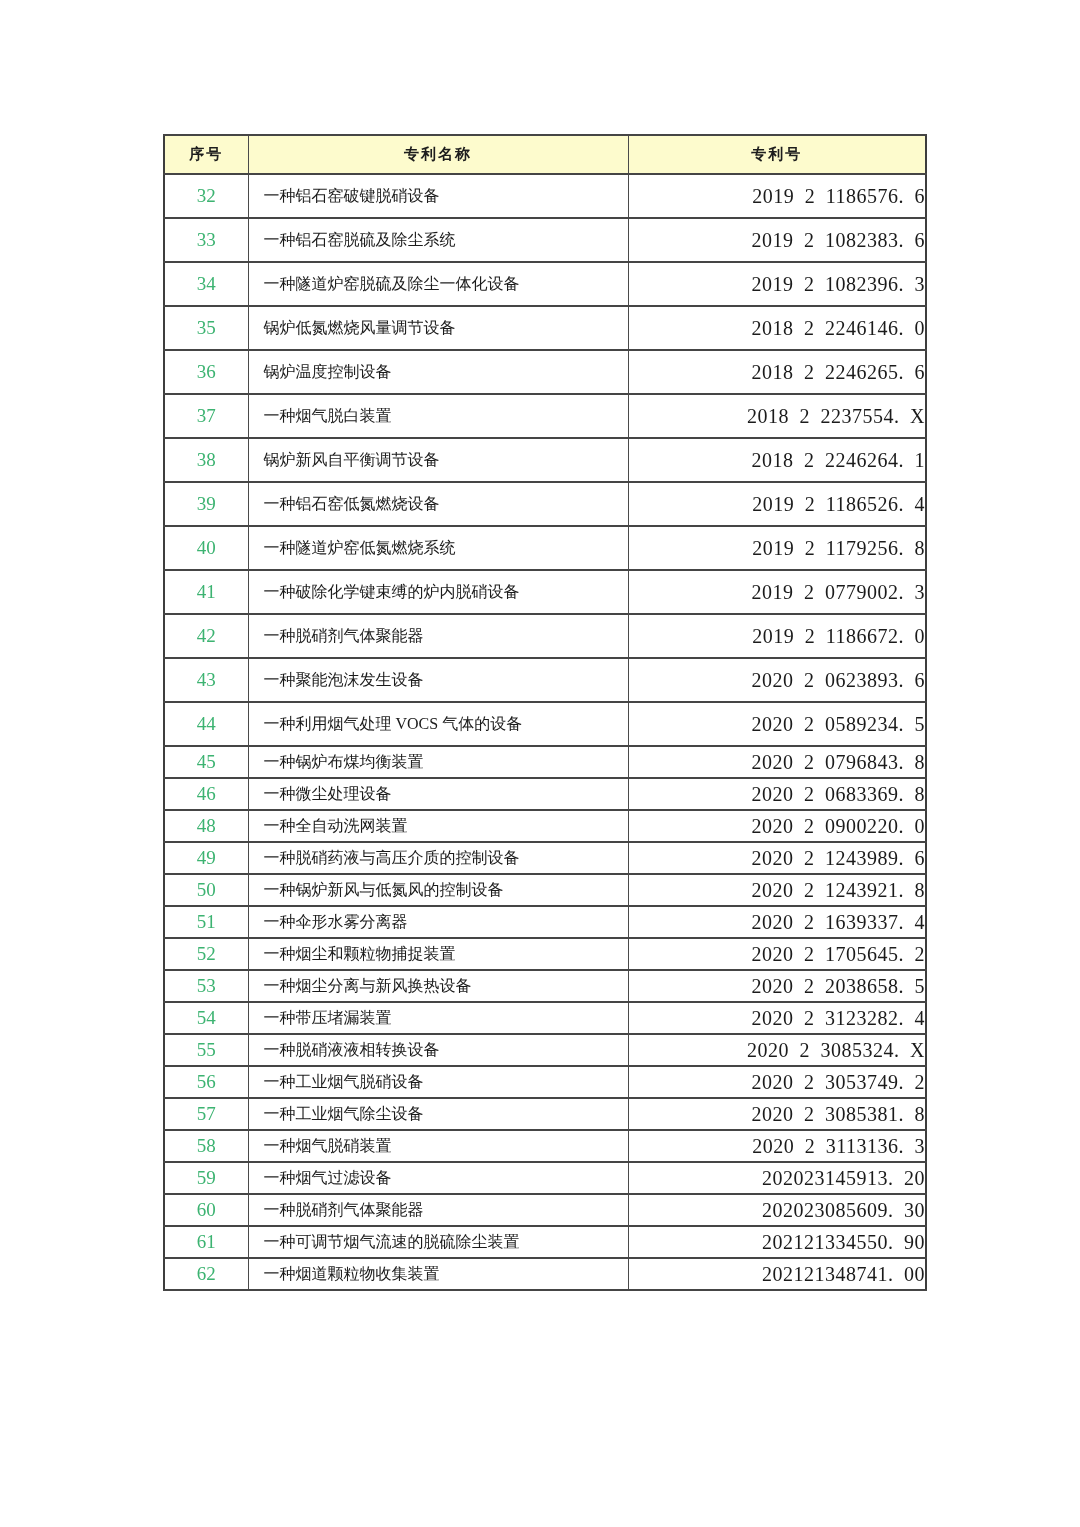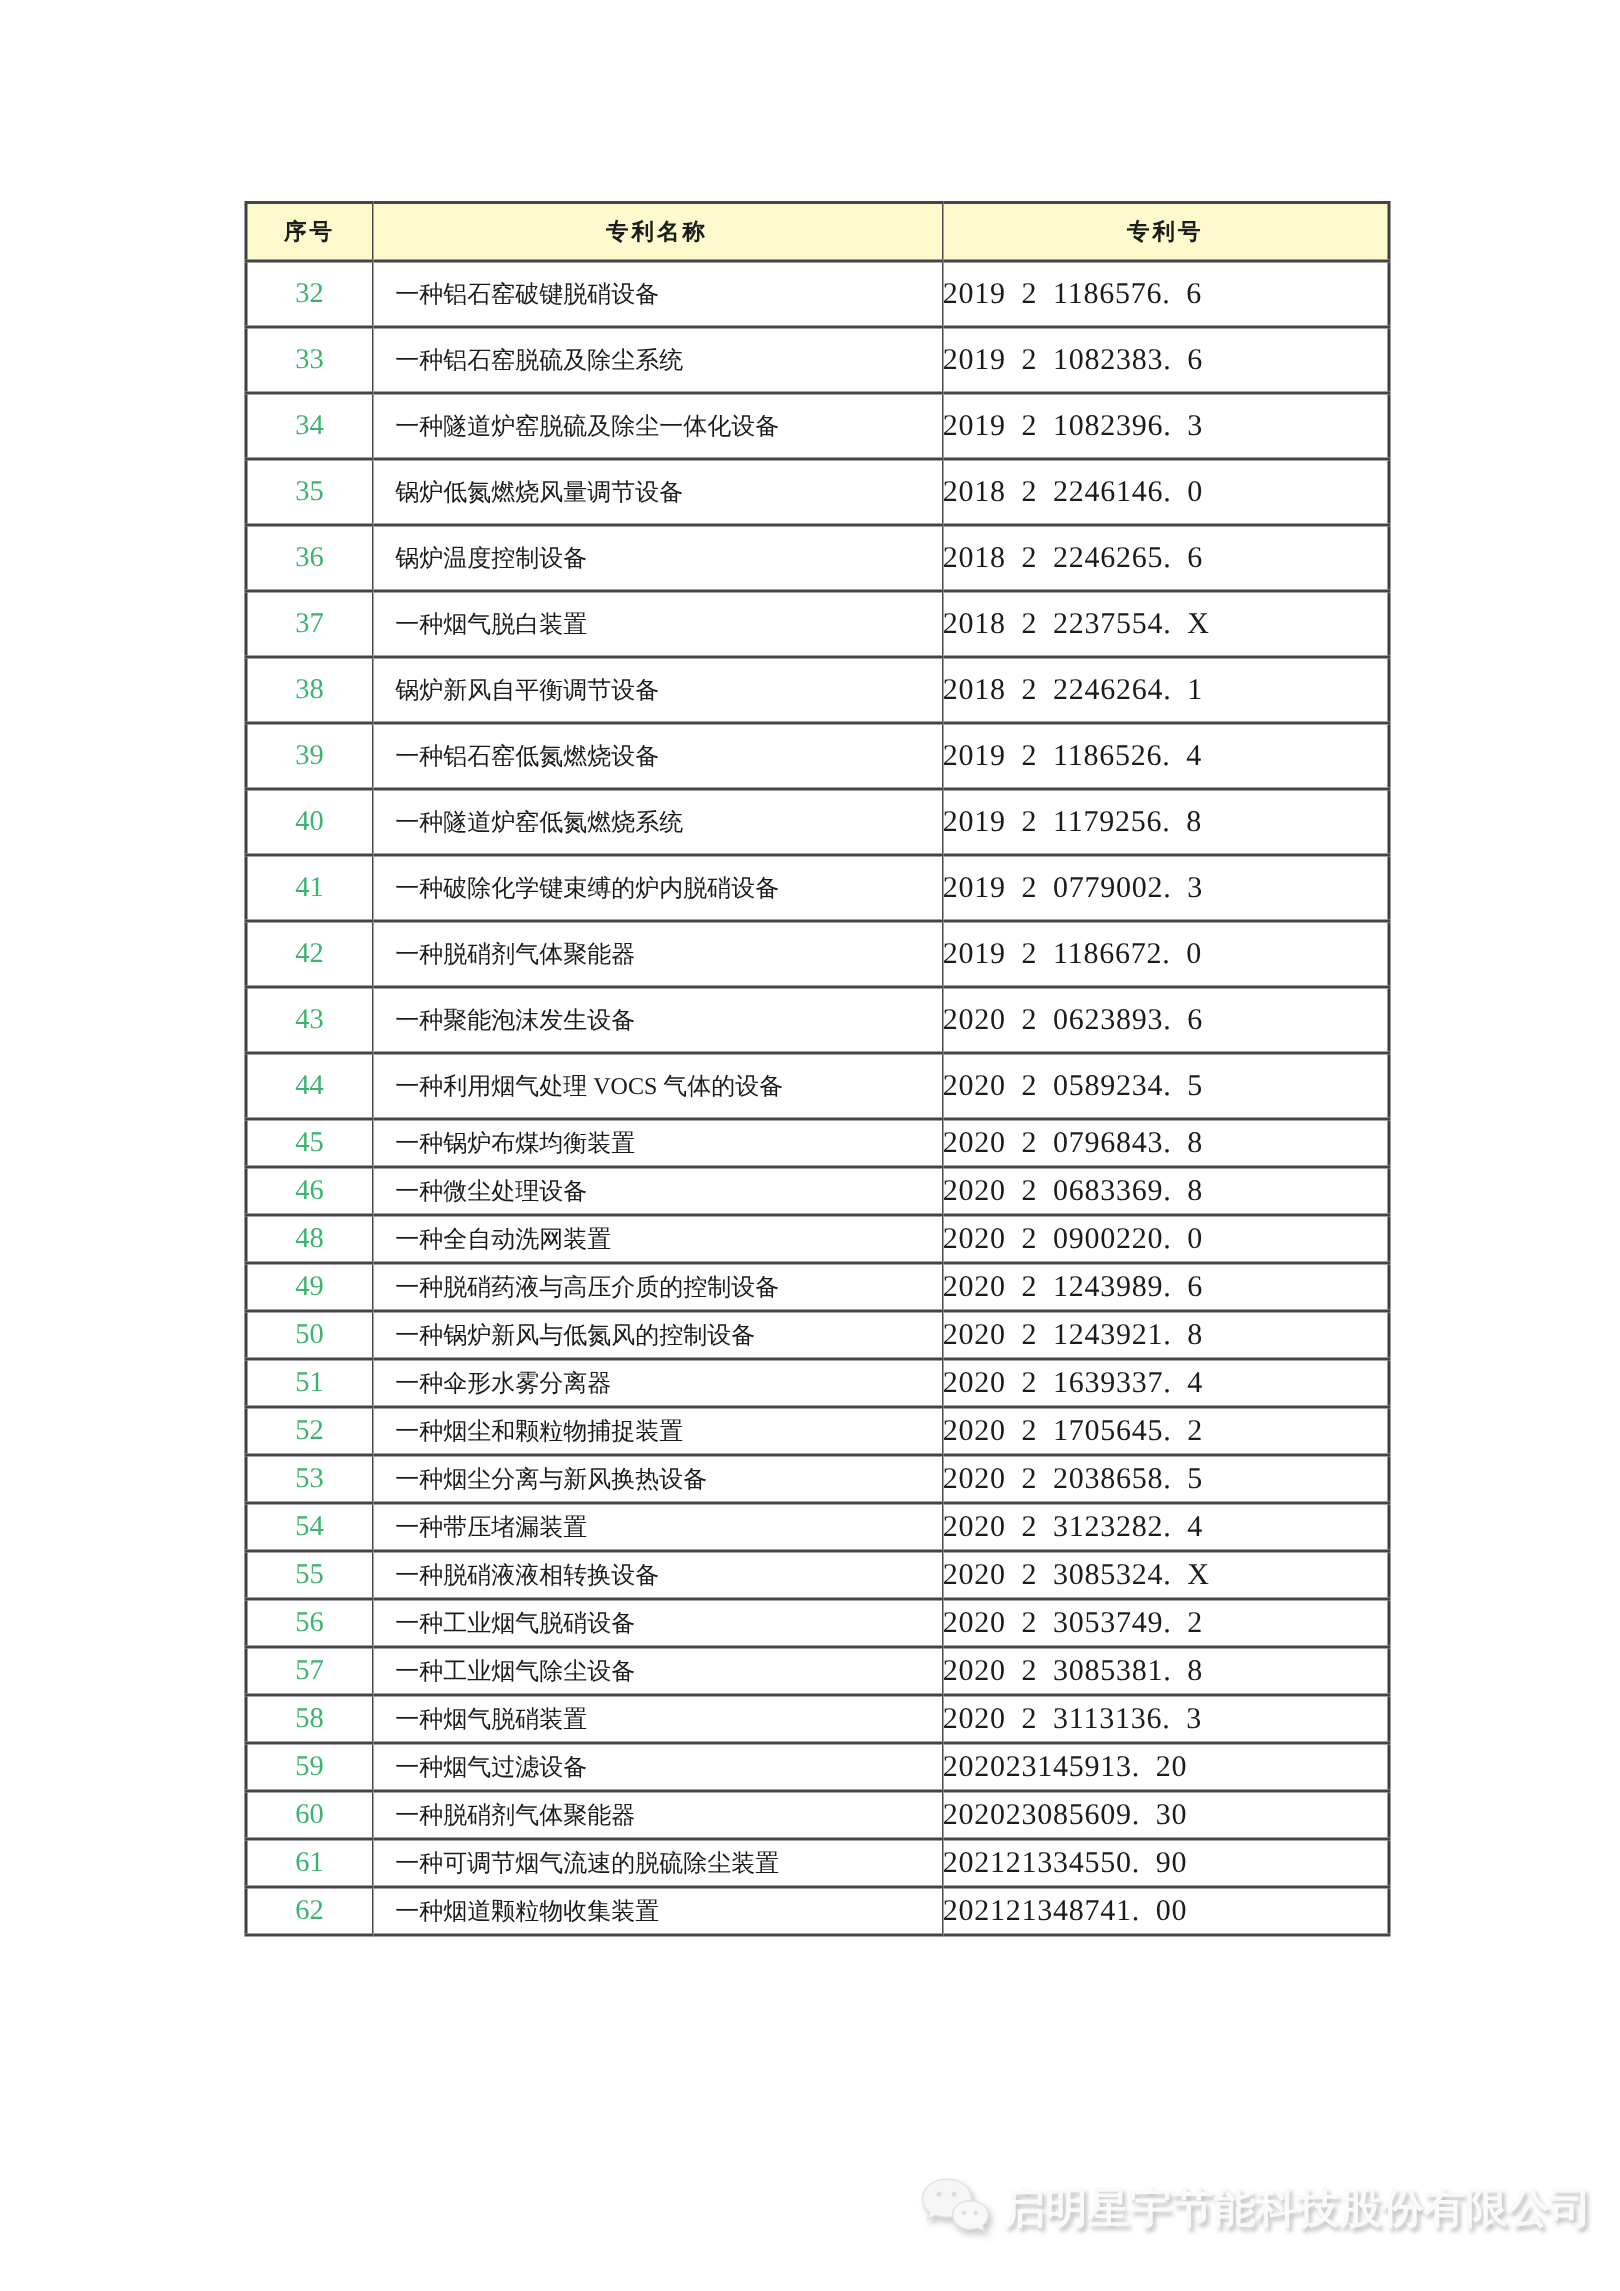--- a/index.html
+++ b/index.html
@@ -52,21 +52,21 @@
     color: var(--serial-color, #3cb371);
     font-size: 19px;
   }
   td.col-name {
     text-align: left;
     padding-left: 15px;
     font-size: 16px;
     color: #1b1b1b;
   }
   td.col-num {
-    text-align: left;
+    text-align: right;
     font-size: 20px;
     color: #1b1b1b;
     word-spacing: 5px;
     letter-spacing: 0.5px;
   }
   .watermark {
     position: absolute;
     left: 613px;
     top: 1450px;
     display: flex;
@@ -254,27 +254,14 @@
           <td class="col-num">202121334550. 90</td>
         </tr>
         <tr class="short">
           <td class="col-no">62</td>
           <td class="col-name">一种烟道颗粒物收集装置</td>
           <td class="col-num">202121348741. 00</td>
         </tr>
       </tbody>
   </table>
 
-  <div class="watermark">
-    <svg class="wm-icon" viewBox="0 0 100 92" xmlns="http://www.w3.org/2000/svg">
-
-      <path d="M38 6 C18 6 4 18 4 33 C4 41 8 47 14 52 L11 62 L22 56 C27 58 32 59 38 59 C58 59 72 48 72 33 C72 18 58 6 38 6 Z" fill="#f6f6f6" stroke="#e2e2e2" stroke-width="2"></path>
-      <circle cx="27" cy="27" r="3.5" fill="#dddddd"></circle>
-      <circle cx="48" cy="27" r="3.5" fill="#dddddd"></circle>
-
-      <path d="M70 36 C56 36 46 45 46 56 C46 67 56 76 70 76 C74 76 78 75 81 74 L91 79 L88 70 C93 66 96 61 96 56 C96 45 85 36 70 36 Z" fill="#f8f8f8" stroke="#e0e0e0" stroke-width="2"></path>
-      <circle cx="62" cy="53" r="3" fill="#dddddd"></circle>
-      <circle cx="78" cy="53" r="3" fill="#dddddd"></circle>
-    </svg>
-    <span class="wm-text">启明星宇节能科技股份有限公司</span>
-  </div>
 
 </div>
 
 </body></html>

